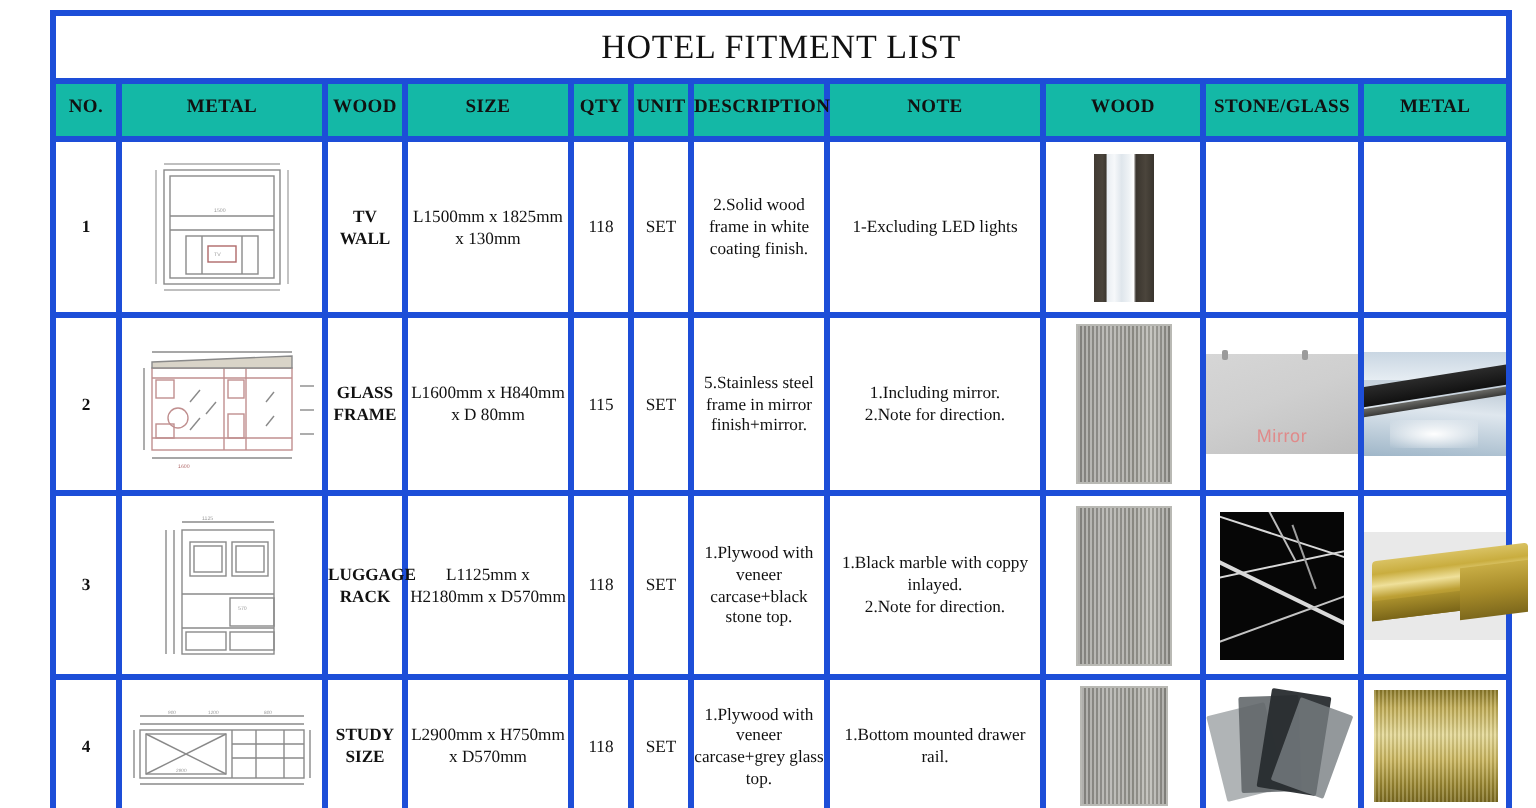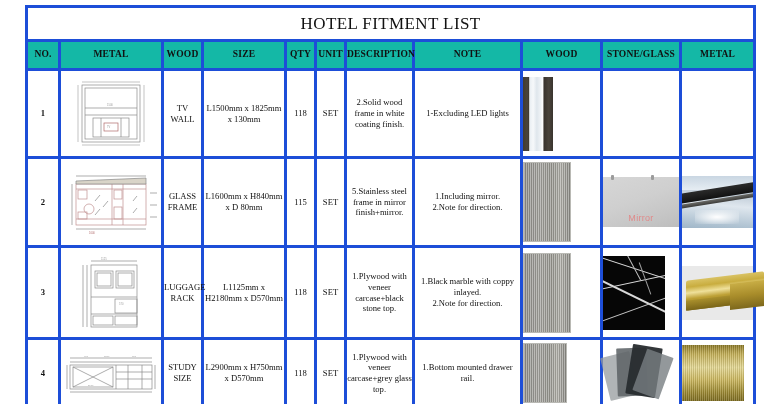--- a/index.html
+++ b/index.html
@@ -46,34 +46,34 @@
     letter-spacing:.2px;
   }
 
   
   .body-row td{
     font-size:8.6px;
     line-height:1.25;
     background:#fff;
   }
   .c-no{font-size:9px;font-weight:bold;}
-  .c-name{font-weight:normal;font-size:9px;line-height:1.15;}
+  .c-name{font-weight:bold;font-size:9px;line-height:1.15;}
   .c-size{font-size:9px;}
   .c-qty{font-size:9px;}
   .c-unit{font-size:9px;}
   .c-desc{font-size:8.6px;padding:0 2px;}
   .c-note{font-size:8.6px;text-align:left;padding:0 3px;margin-top:44px;}
 
   .cellpad{padding:3px 2px;}
 
   
   .thumb{display:block;margin:0 auto;}
 
   
-  .swatch-wrap{display:flex;align-items:center;height:100%;}
+  .swatch-wrap{display:flex;align-items:center;justify-content:center;height:100%;}
   .sw{display:block;}
 
   .wood-white{
     width:30px;height:74px;
     background:
       linear-gradient(90deg,#413b33 0%,#4a443b 14%,#3d3830 20%,
         #e9eef2 22%, #f6f8fa 34%, #dfe6ec 46%, #eef2f5 58%, #ffffff 66%,
         #3a352e 70%, #4b453c 86%, #39342d 100%);
   }
   .wood-grey{

